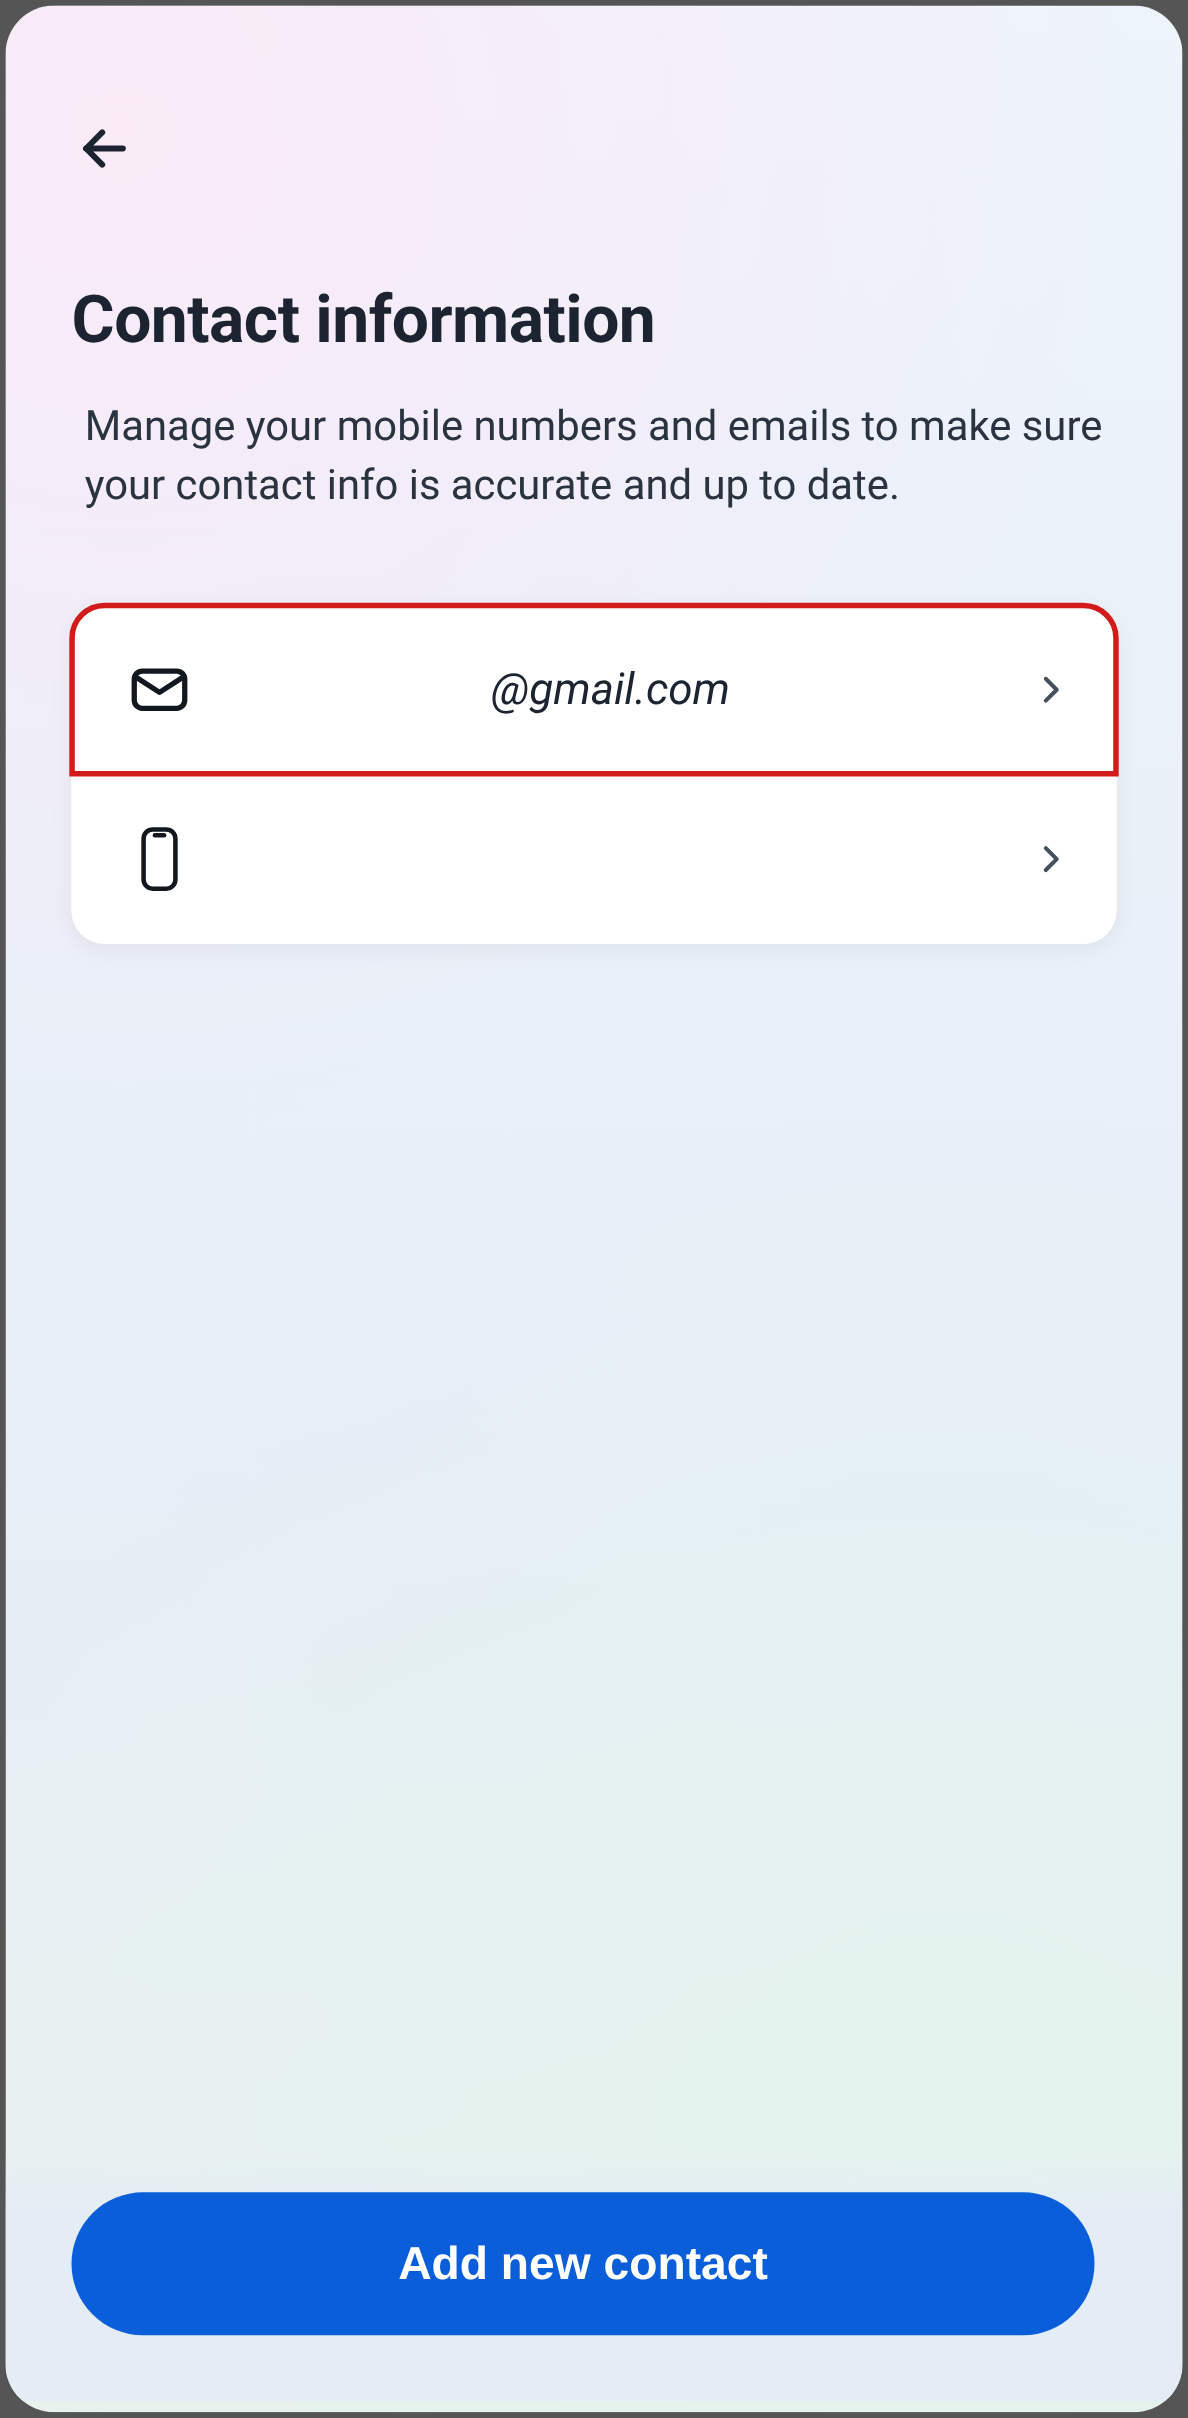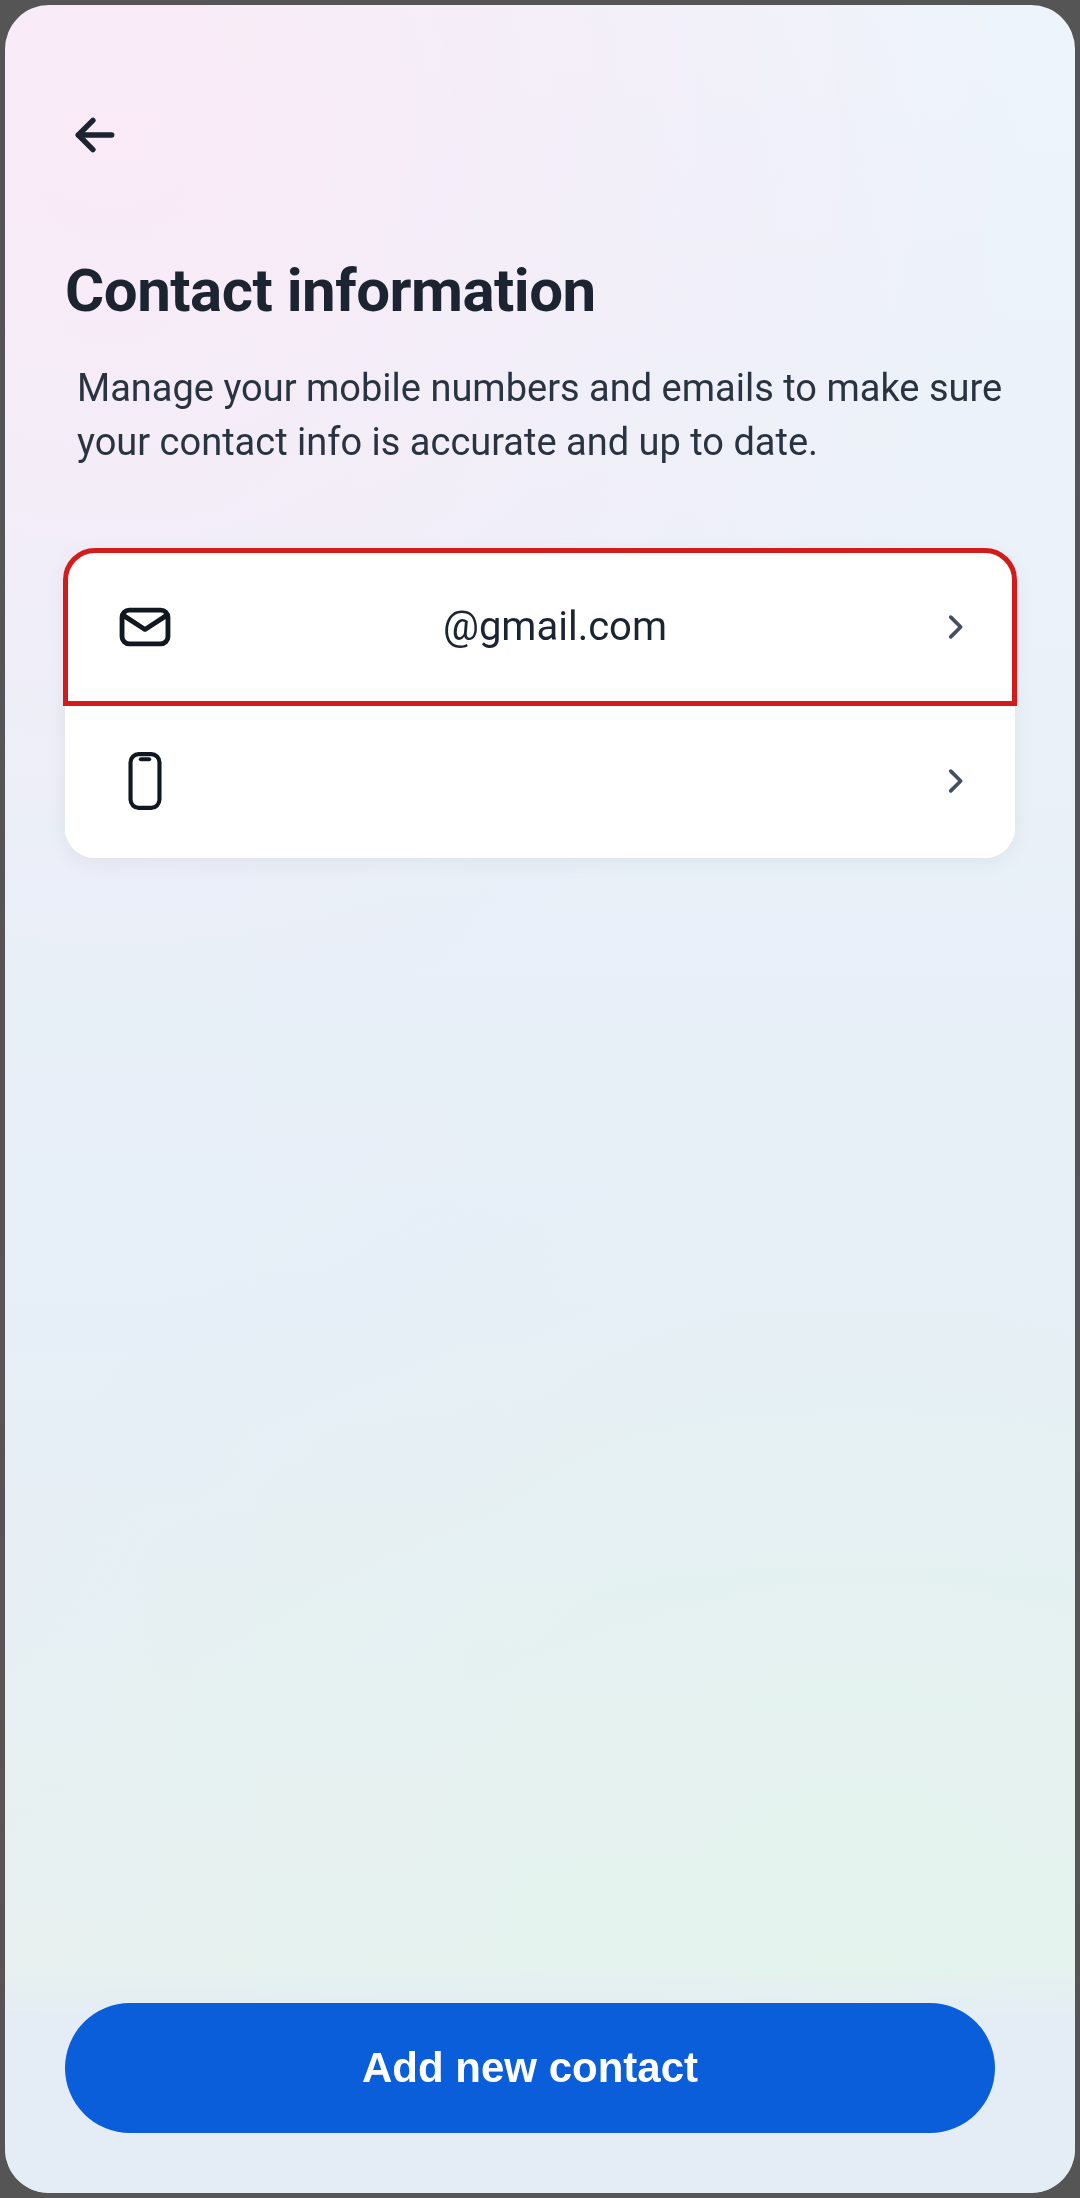--- a/index.html
+++ b/index.html
@@ -70,20 +70,21 @@
     display: flex;
     align-items: center;
     height: 154px;
     padding: 0 40px 0 50px;
     cursor: pointer;
     background: #fff;
   }
   .row:first-child {
     border-top-left-radius: 30px;
     border-top-right-radius: 30px;
+    font-style: italic;
   }
   .row:last-child {
     border-bottom-left-radius: 30px;
     border-bottom-right-radius: 30px;
   }
   .row.highlight {
     outline: 5px solid #d21c1c;
     outline-offset: -3px;
     position: relative;
     z-index: 2;
@@ -102,21 +103,21 @@
     overflow: hidden;
     white-space: nowrap;
   }
   .row-chevron {
     width: 40px;
     display: flex;
     justify-content: center;
   }
   .footer {
     position: absolute;
-    bottom: 0;
+    bottom: 10px;
     left: 0;
     right: 0;
     padding: 40px 80px 60px 60px;
     background: linear-gradient(180deg, rgba(232,240,248,0) 0%, #e4edf5 25%);
   }
   .primary-btn {
     width: 100%;
     height: 130px;
     border-radius: 65px;
     border: none;

